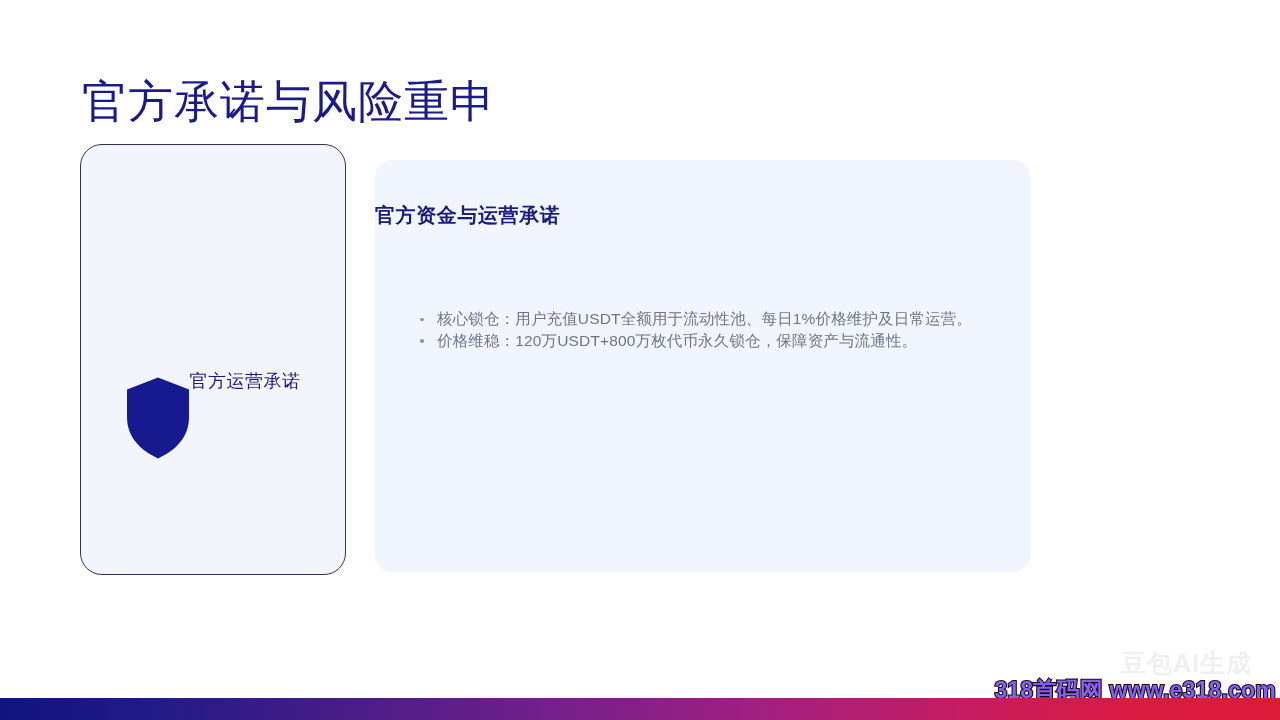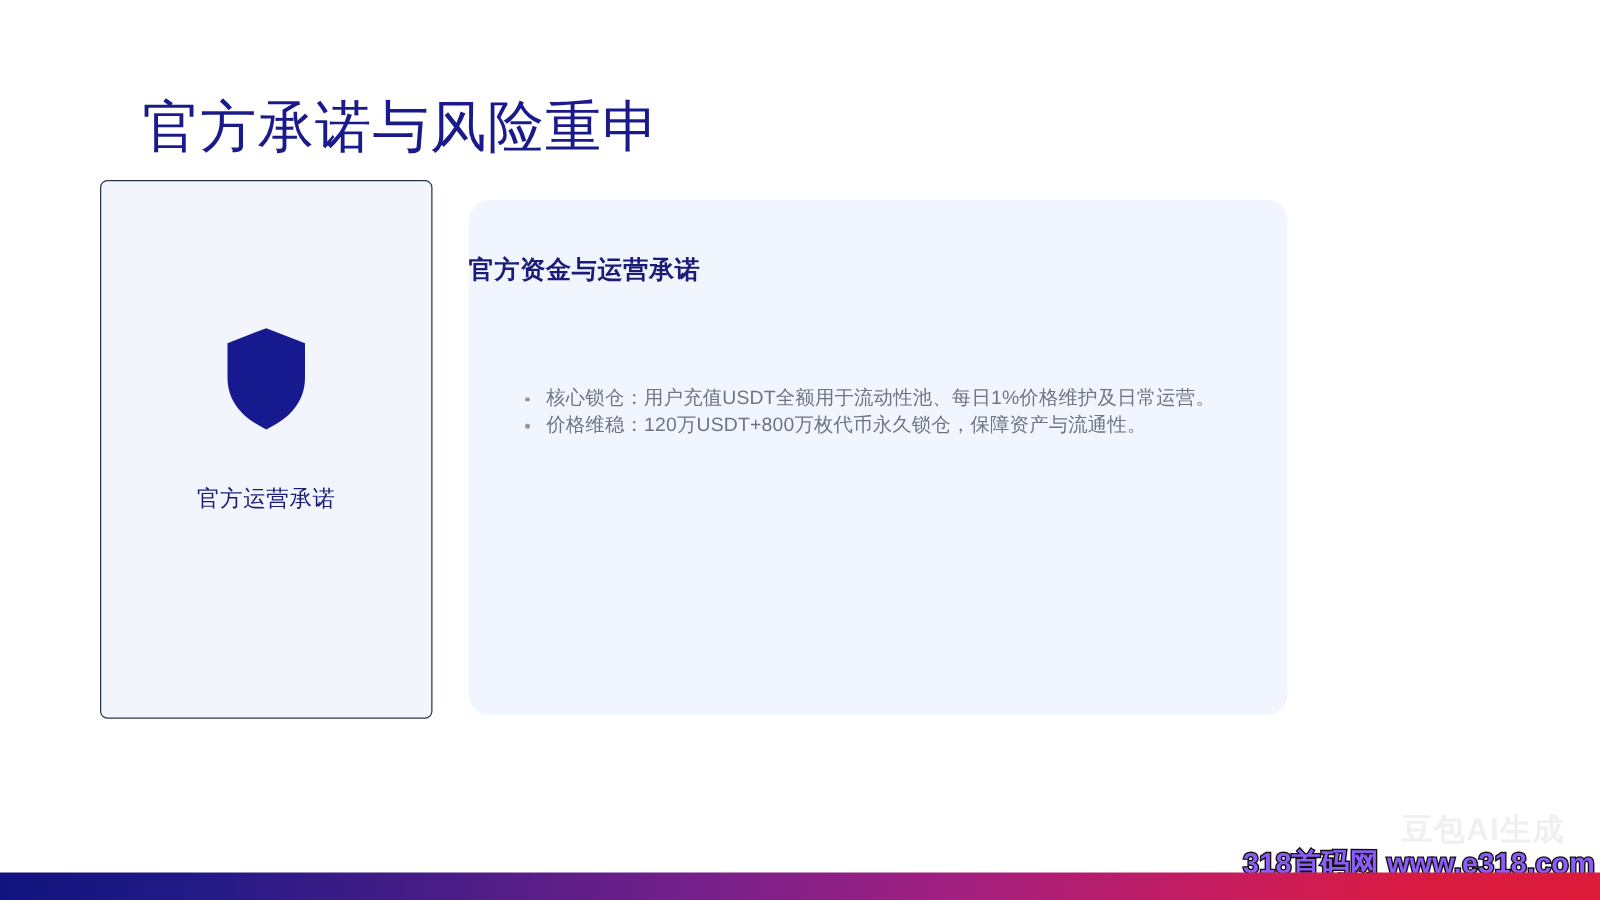--- a/index.html
+++ b/index.html
@@ -27,38 +27,36 @@
   .slide-title {
     position: absolute;
     left: 82px;
     top: 46px;
     font-size: 45px;
     line-height: 1.16;
     font-weight: 400;
     color: #1a1a8c;
     letter-spacing: 1px;
     white-space: nowrap;
-    margin-left: 32px;
   }
 
   
   .left-card {
     position: absolute;
     left: 80px;
     top: 144px;
     width: 266px;
     height: 431px;
     background: #f2f5fc;
     border: 1.4px solid #2c3350;
-    border-radius: 6px;
+    border-radius: 22px;
     box-sizing: border-box;
     display: flex;
-    flex-direction: column;
     align-items: center;
-    justify-content: flex-start;
+    justify-content: center;
   }
 
   .shield-wrap {
     margin-top: 117px;
     width: 64px;
     height: 82px;
     display: block;
   }
   .shield-wrap svg {
     display: block;

